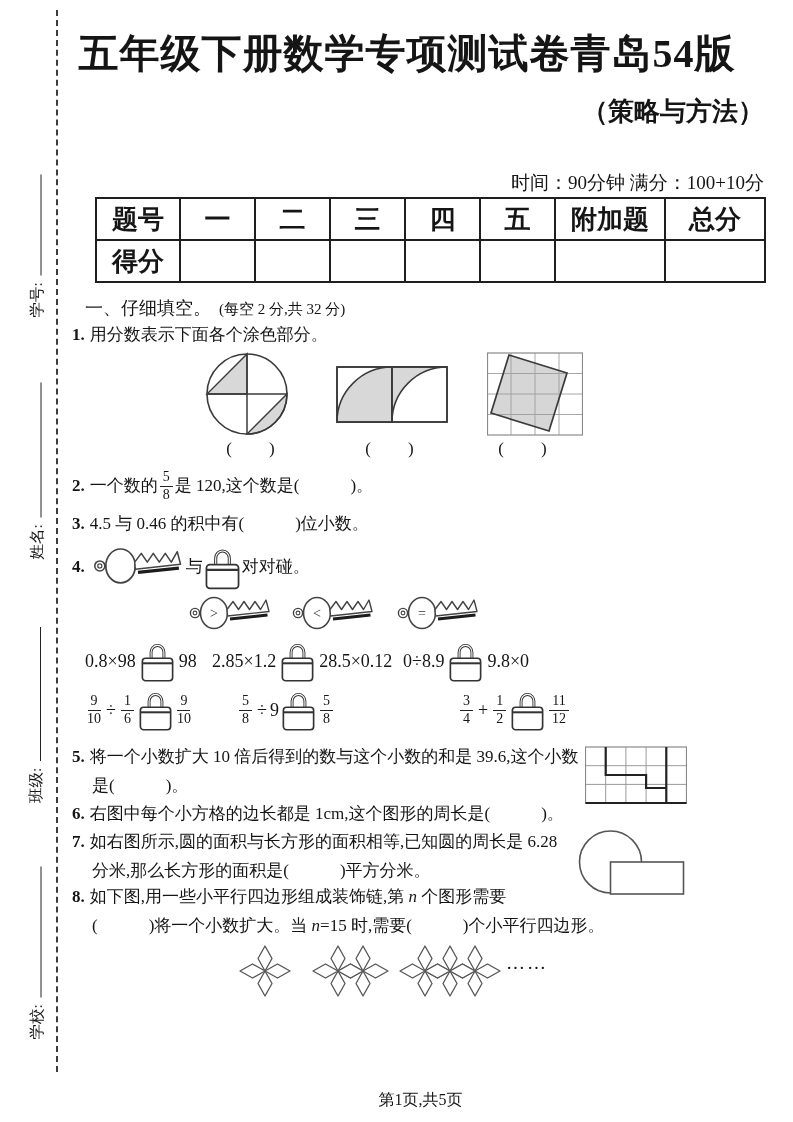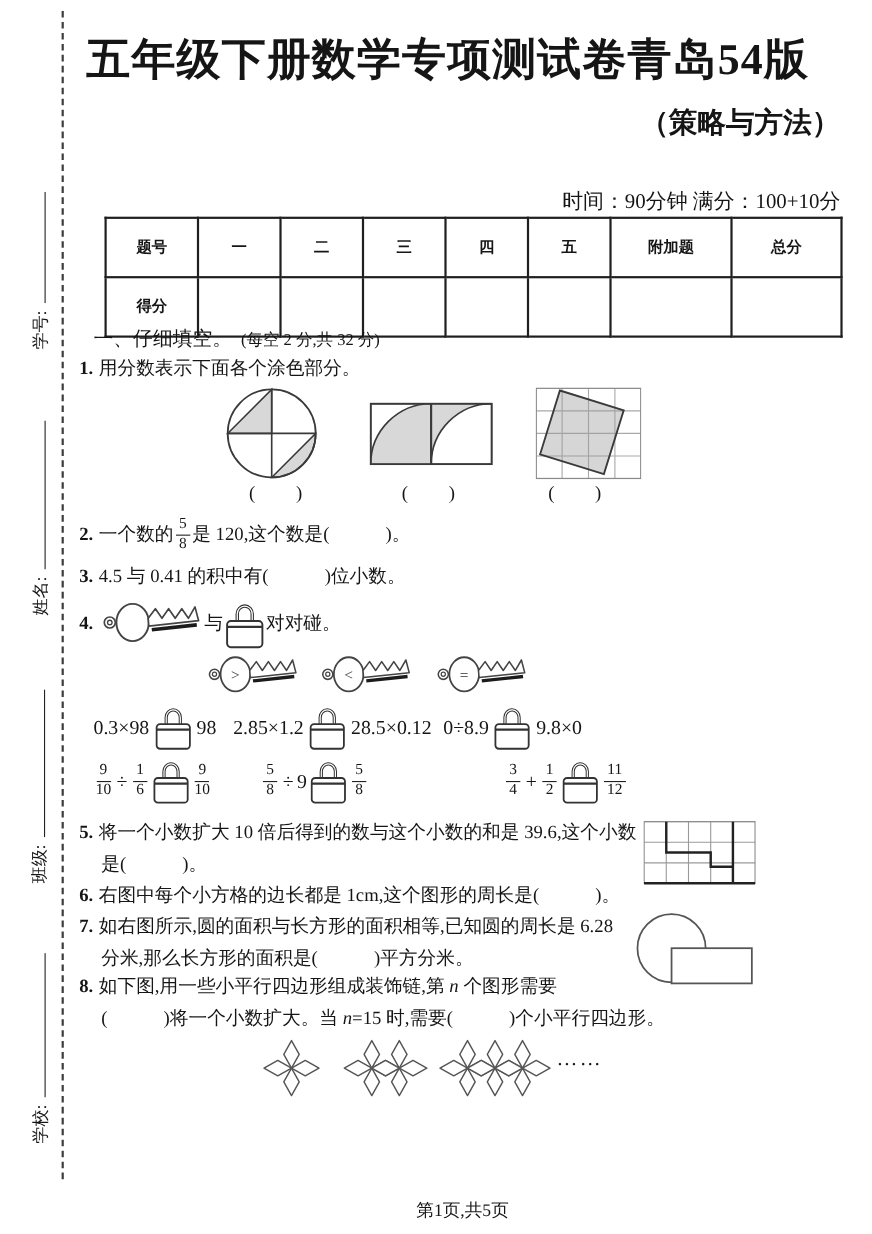--- a/index.html
+++ b/index.html
@@ -4,21 +4,21 @@
 <style>
   html,body{margin:0;padding:0;background:#e8e8e8;}
   .page{position:relative;width:793px;height:1122px;margin:0 auto;background:#fff;
         font-family:"Liberation Serif","DejaVu Serif",serif;color:#151515;overflow:hidden;}
   .abs{position:absolute;}
   .title{left:50px;top:26px;width:714px;text-align:center;font-size:40px;font-weight:700;letter-spacing:1px;white-space:nowrap;}
   .subtitle{left:50px;top:94px;width:714px;text-align:right;font-size:26px;font-weight:700;}
   .meta{left:80px;top:170px;width:684px;text-align:right;font-size:19px;}
   .score-table{left:95px;top:197px;border-collapse:collapse;table-layout:fixed;}
   .score-table td{border:2px solid #1f1f1f;text-align:center;vertical-align:middle;
-                  font-size:14px;font-weight:700;height:40px;padding:6px;}
+                  font-size:26px;font-weight:700;height:40px;padding:0;}
   .sec-head{left:78px;top:296px;font-size:18px;white-space:nowrap;}
   .sec-title{font-weight:400;font-family:"Liberation Sans","DejaVu Sans",sans-serif;margin-left:7px;}
   .sec-note{font-size:15px;margin-left:8px;}
   .qline{font-size:17px;white-space:nowrap;line-height:1.35;}
   .qnum{font-weight:700;margin-right:5px;}
   .qflex{display:flex;align-items:center;}
   .var{font-style:italic;}
   .frac{display:inline-flex;flex-direction:column;align-items:center;line-height:1.12;
         font-size:14px;margin:0 2px;vertical-align:middle;}
   .frac .fn{padding:0 3px 0.5px;border-bottom:1.4px solid #222;}
@@ -170,21 +170,21 @@
     <span class="qnum">2.</span>
     <span>一个数的</span>
     <span class="frac">
       <span class="fn">5</span>
       <span class="fd">8</span>
     </span>
     <span>是 120,这个数是(　　　)。</span>
   </div>
 
   <div class="abs qline" style="left:72px;top:513px">
-    <span class="qnum">3.</span><span>4.5 与 0.41 的积中有(　　　)位小数。</span>
+    <span class="qnum">3.</span><span>4.5 与 0.46 的积中有(　　　)位小数。</span>
   </div>
 
   <div class="abs qline qflex" style="left:72px;top:542px;height:50px;gap:2px">
     <span class="qnum">4.</span>
     <svg width="92" height="48" viewBox="0 0 84 44">
         <use href="#key-shape"></use>
       </svg>
     <span>与</span>
     <svg width="35" height="47" viewBox="0 0 36 46">
         <use href="#lock-shape"></use>
@@ -199,21 +199,21 @@
   <svg class="abs" style="left:291px;top:592px" width="84" height="44" viewBox="0 0 84 44">
     <use href="#key-shape"></use>
       <text x="26" y="26" class="ksym">&lt;</text>
   </svg>
   <svg class="abs" style="left:396px;top:592px" width="84" height="44" viewBox="0 0 84 44">
     <use href="#key-shape"></use>
       <text x="26" y="26" class="ksym">=</text>
   </svg>
 
   <div class="abs pairline" style="left:85px;top:639px">
-    <span>0.3×98</span>
+    <span>0.8×98</span>
     <svg width="33" height="44" viewBox="0 0 36 46">
         <use href="#lock-shape"></use>
       </svg>
     <span>98</span>
   </div>
   <div class="abs pairline" style="left:212px;top:639px">
     <span>2.85×1.2</span>
     <svg width="33" height="44" viewBox="0 0 36 46">
         <use href="#lock-shape"></use>
       </svg>

